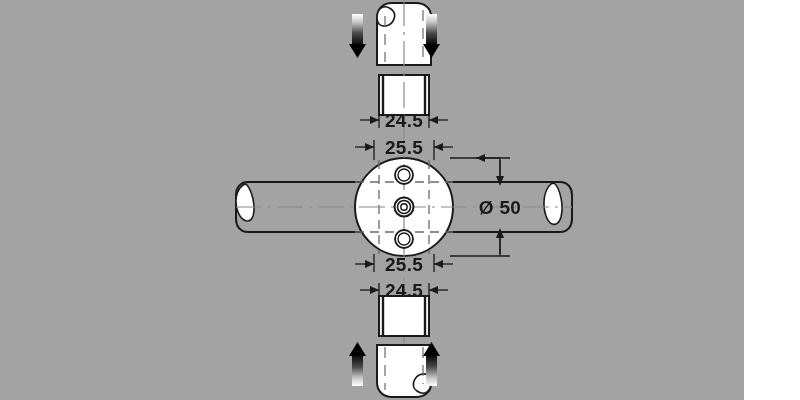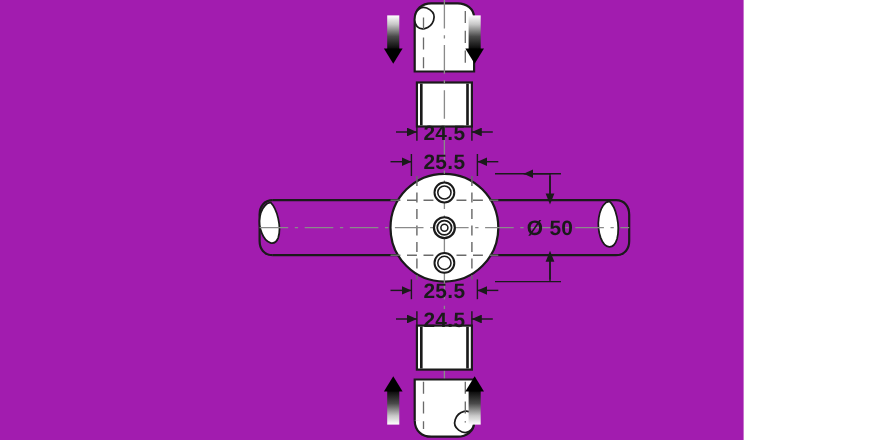--- a/index.html
+++ b/index.html
@@ -5,23 +5,23 @@
   html, body {
     margin: 0;
     padding: 0;
     background: #ffffff;
   }
   body {
     font-family: "Liberation Sans", sans-serif;
   }
   #drawing-root {
     position: relative;
-    width: 676px;
+    width: 744px;
     height: 400px;
-    background: #a21caf;
+    background: #a3a3a3;
     overflow: hidden;
   }
   svg#technical-drawing {
     display: block;
     width: 800px;
     height: 400px;
   }
   .dim-text {
     font-family: "Liberation Sans", sans-serif;
     font-size: 19px;

